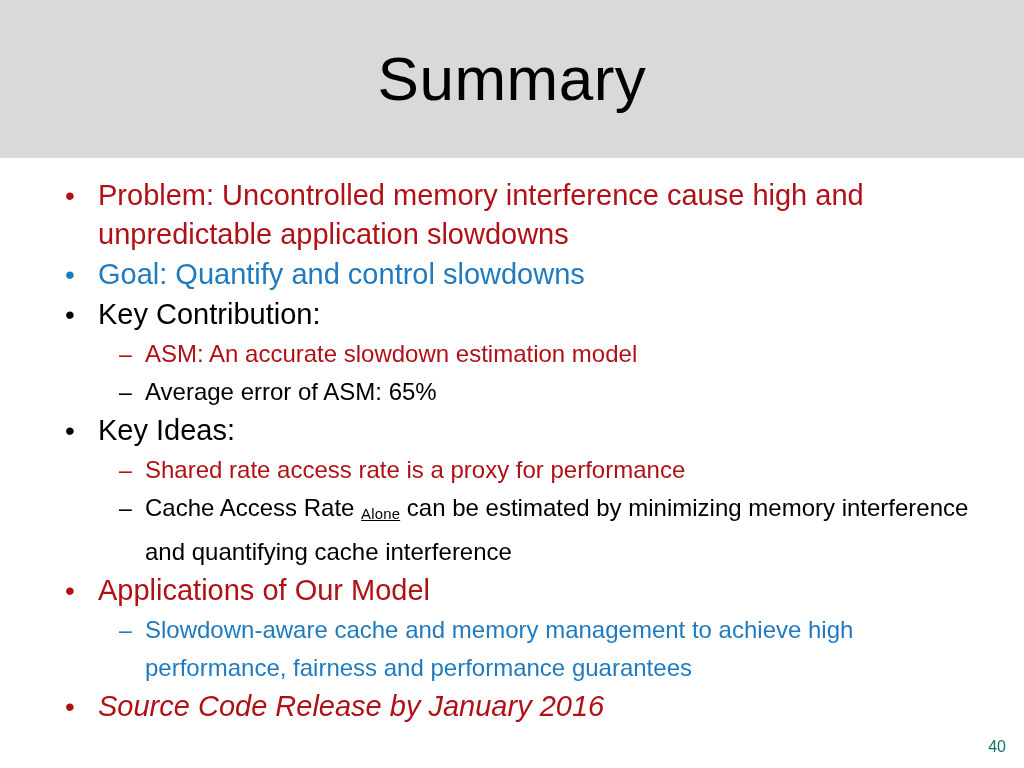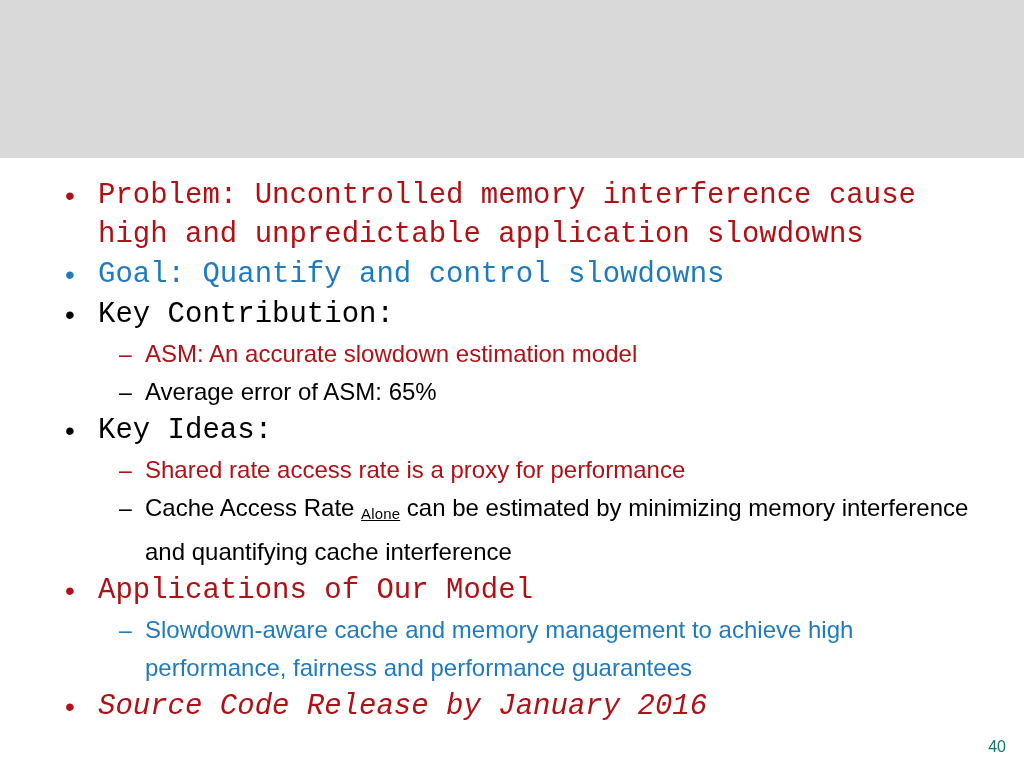--- a/index.html
+++ b/index.html
@@ -68,21 +68,20 @@
     font-size: 28px;
     line-height: 39px;
     text-align: left;
     padding-left: 7px;
     box-sizing: border-box;
   }
   .lvl1 .text {
     flex: 1 1 auto;
     font-size: 29px;
     line-height: 39px;
-    font-family: Liberation Mono, monospace;
   }
 
   
   .lvl2 {
     margin-bottom: 0px;
   }
   .lvl2 .marker {
     flex: 0 0 87px;
     font-size: 23px;
     line-height: 38px;
@@ -118,20 +117,21 @@
     font-size: 16px;
     color: #0f766e;
   }
 </style>
 </head>
 <body>
 
 <div id="slide">
 
   <div id="title-band"></div>
+  <div id="slide-title">Summary</div>
 
   <div id="body-content">
       <div class="bullet-row lvl1">
         <span class="marker c-red">•</span>
         <span class="text c-red">Problem: Uncontrolled memory interference cause high and unpredictable application slowdowns</span>
       </div>
       <div class="bullet-row lvl1">
         <span class="marker c-blue">•</span>
         <span class="text c-blue">Goal: Quantify and control slowdowns</span>
       </div>

